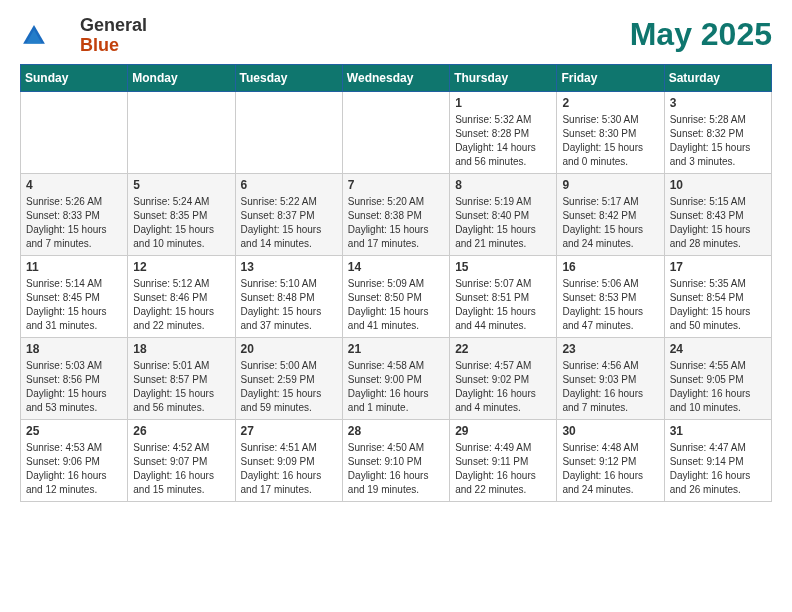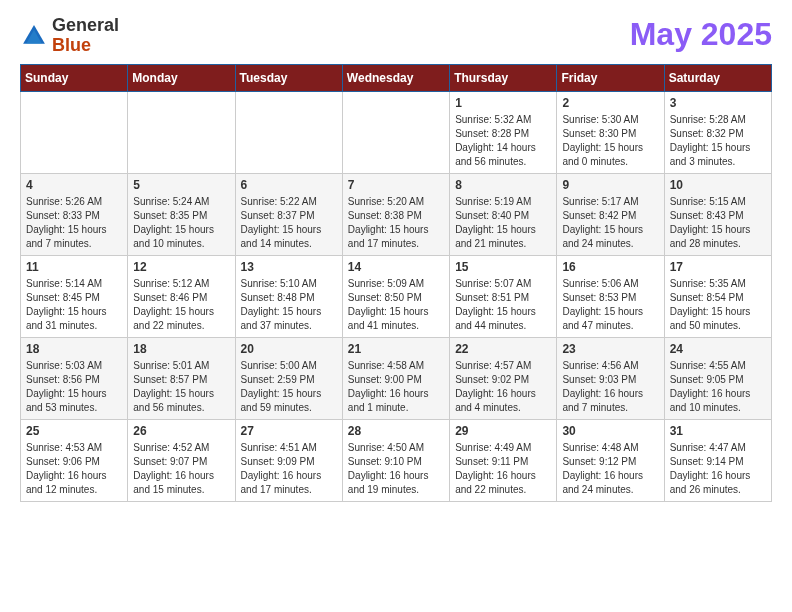--- a/index.html
+++ b/index.html
@@ -18,46 +18,47 @@
     }
     .logo {
       display: flex;
       align-items: center;
       gap: 4px;
     }
     .logo-text {
       font-size: 18px;
       font-weight: bold;
       line-height: 1.1;
+      margin-left: 28px;
     }
     .logo-text .general { color: #333; }
     .logo-text .blue { color: #c2410c; }
     .logo-icon {
       width: 28px;
       height: 28px;
     }
     .title-block {
       text-align: right;
     }
     .month-title {
       font-size: 32px;
       font-weight: bold;
-      color: #8b5cf6;
+      color: #0f766e;
     }
     .location {
       font-size: 15px;
       color: #555;
     }
     .calendar {
       width: 100%;
       border-collapse: collapse;
       border: 1px solid #ccc;
     }
     .calendar th {
-      background-color: #7f1d1d;
+      background-color: #0f766e;
       color: #fff;
       font-size: 12px;
       padding: 6px 4px;
       text-align: left;
       border: 1px solid #2060a0;
       font-weight: bold;
     }
     .calendar td {
       vertical-align: top;
       border: 1px solid #ccc;

